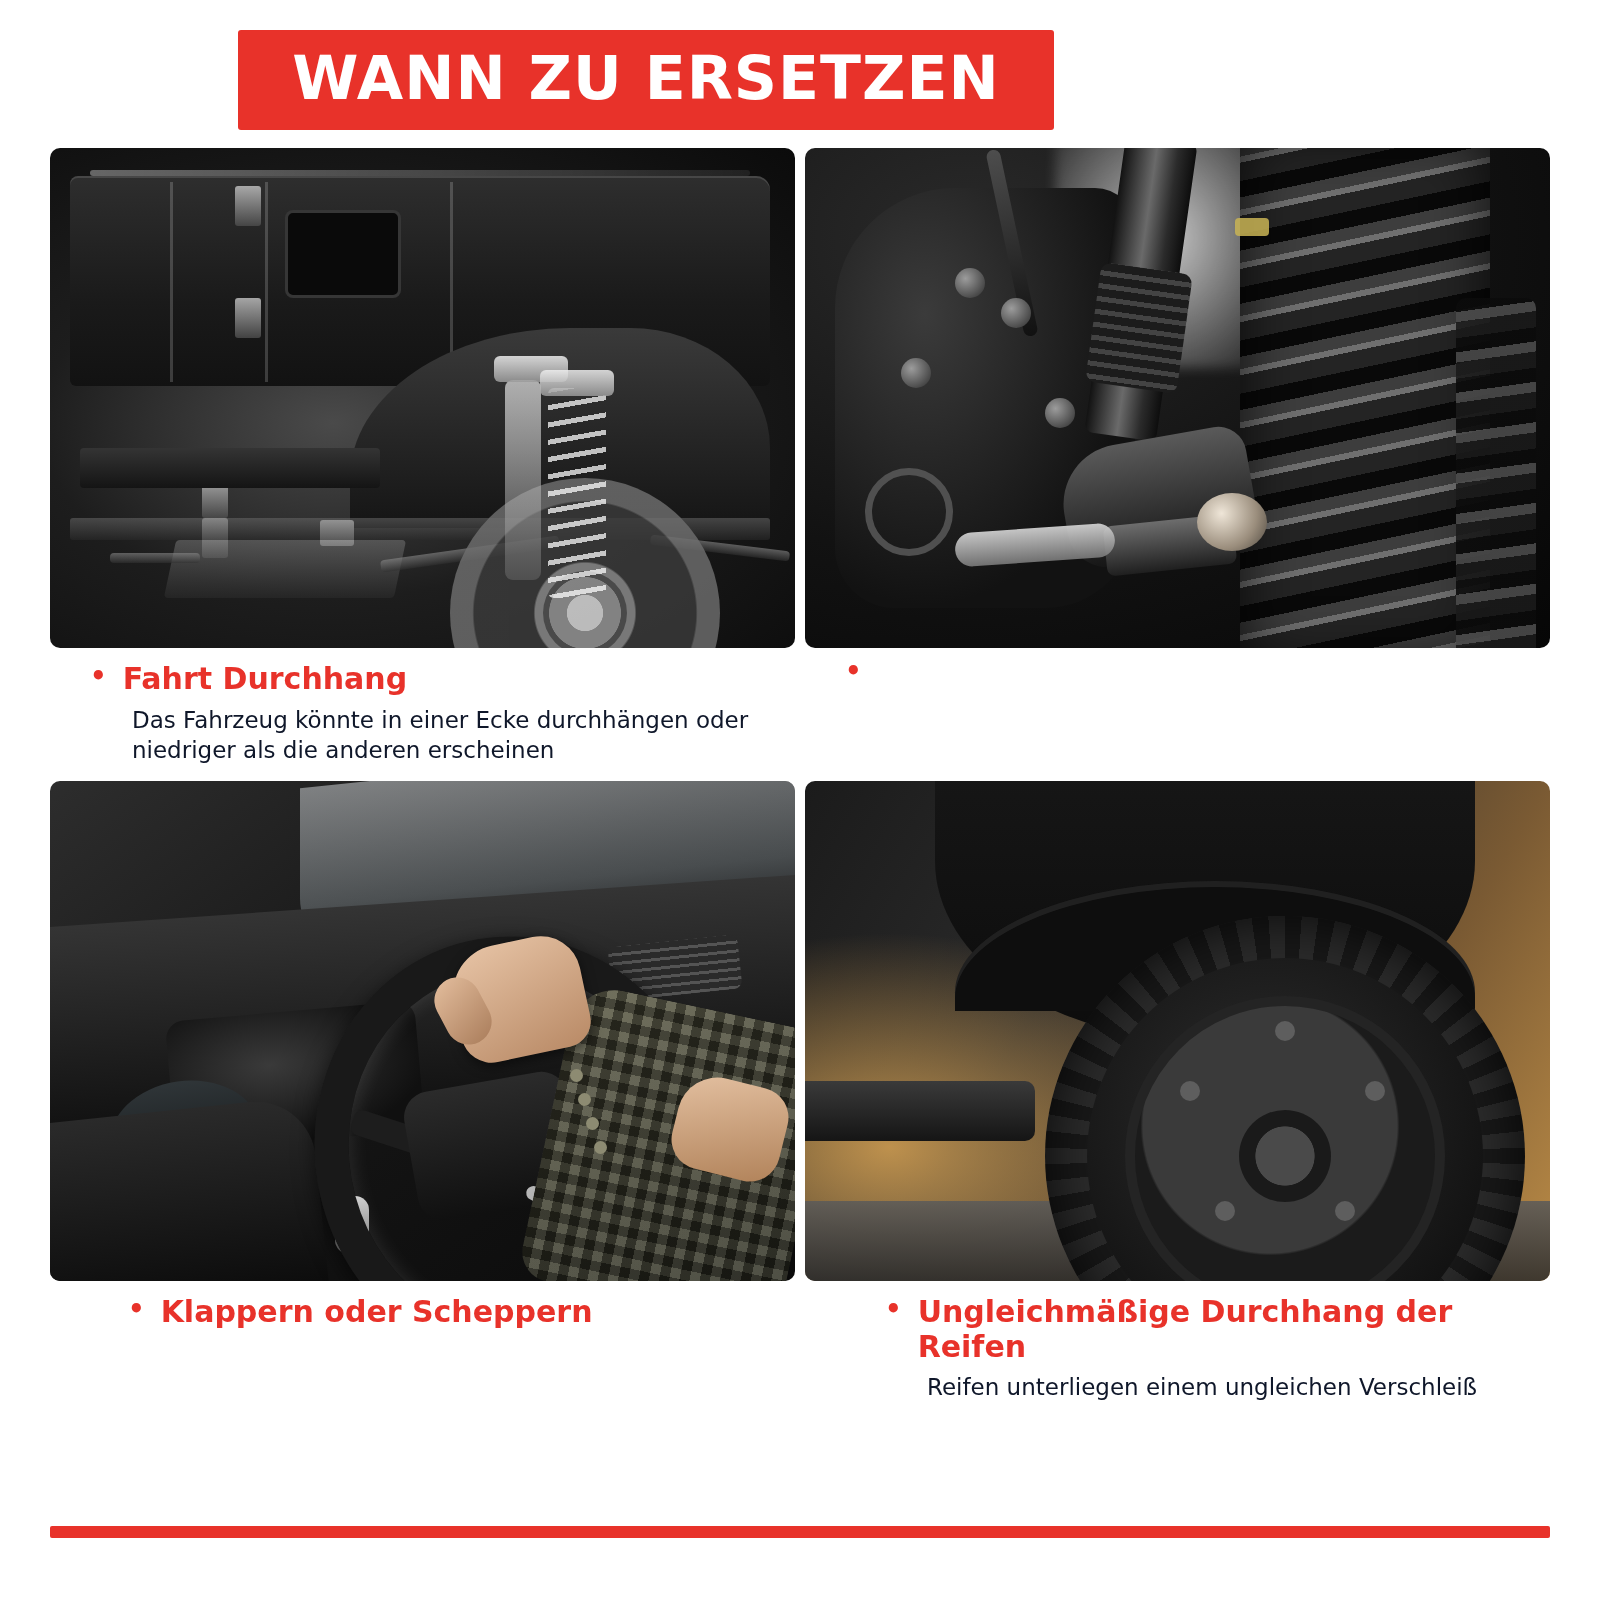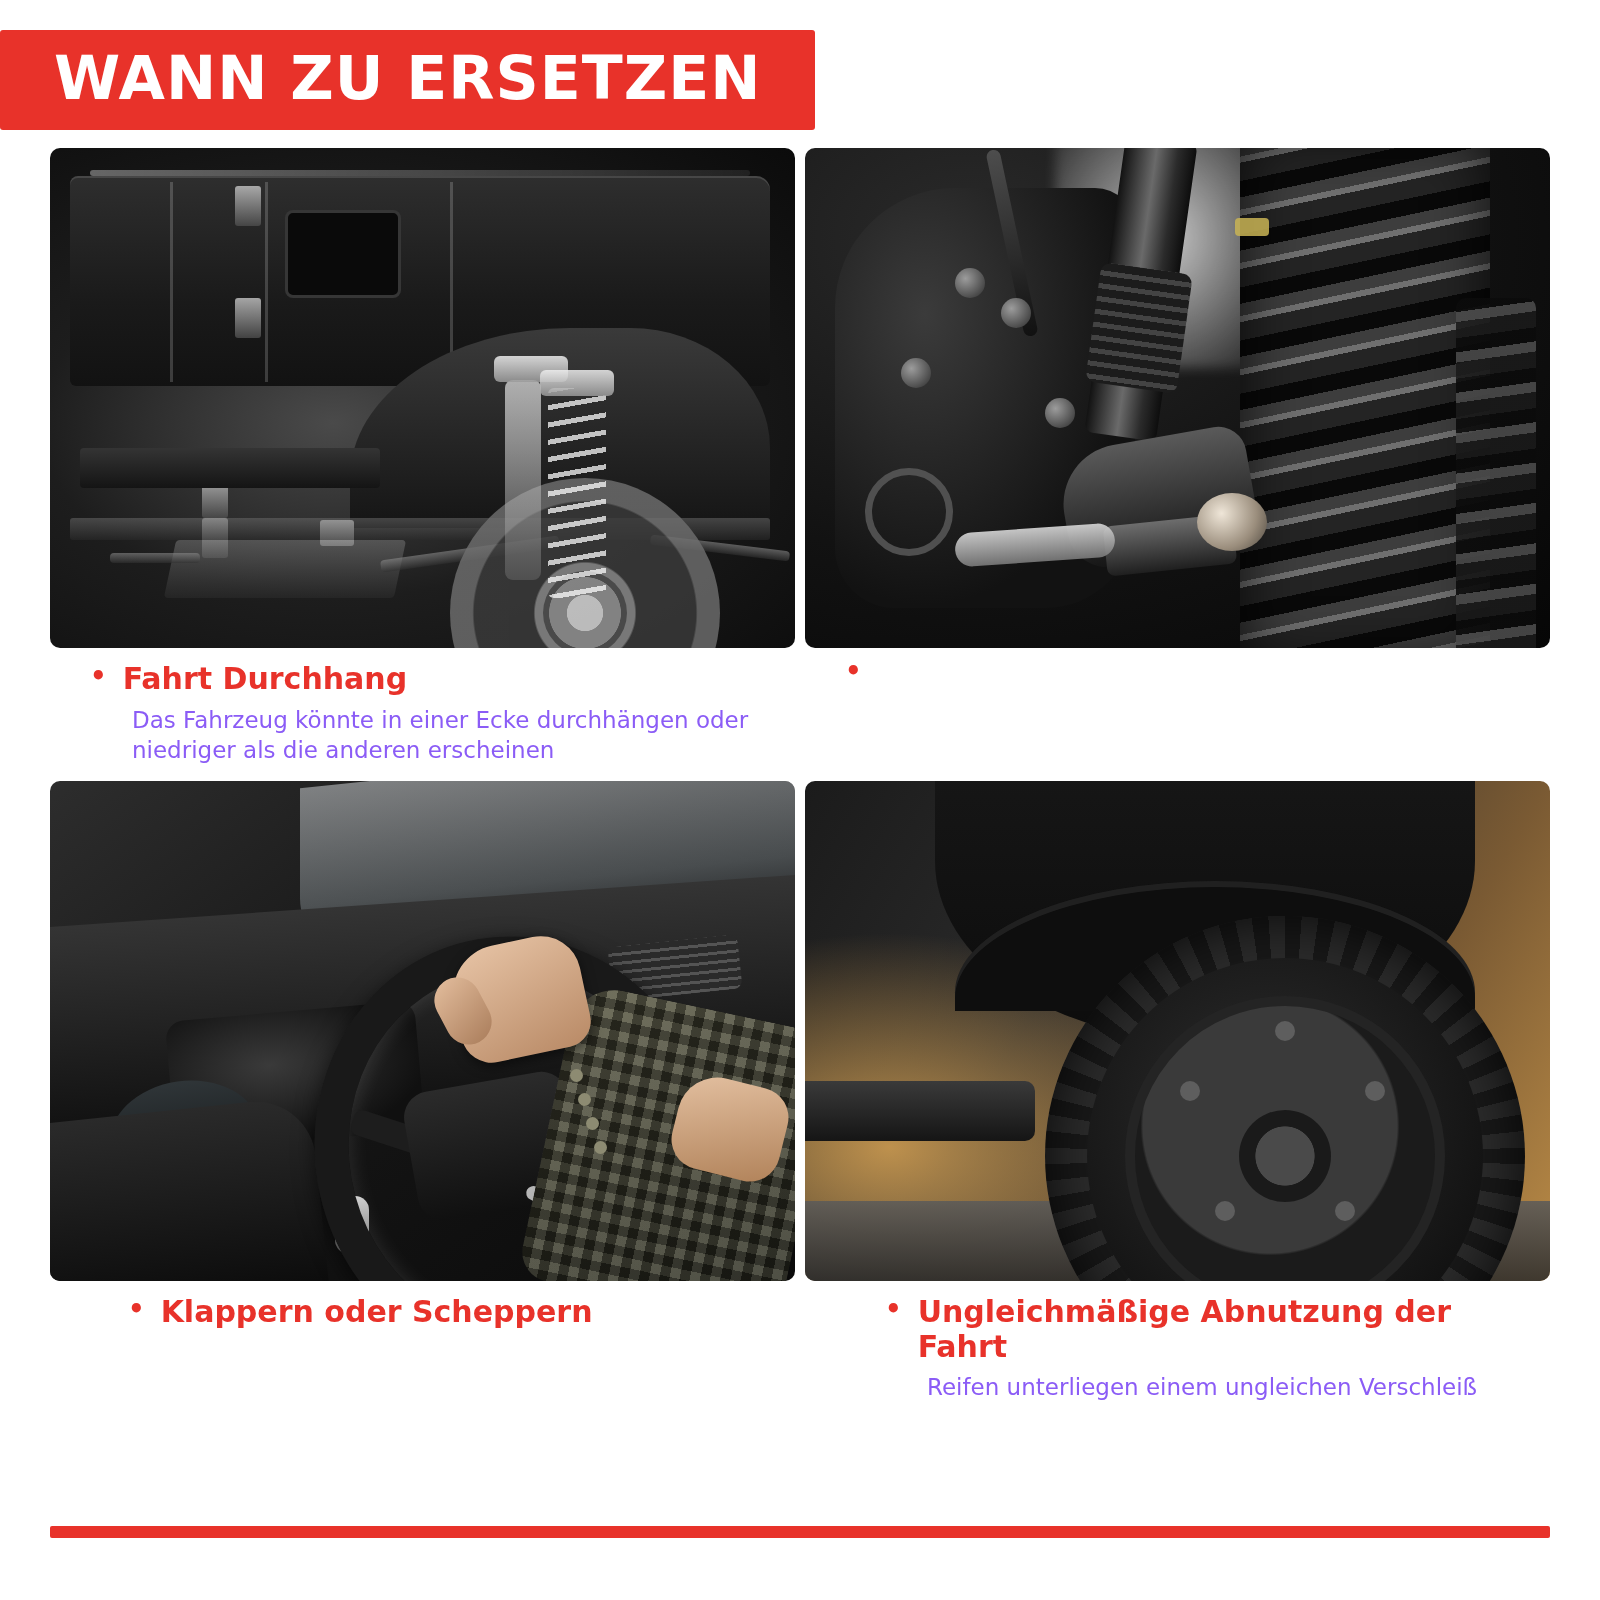--- a/index.html
+++ b/index.html
@@ -23,20 +23,21 @@
     box-sizing: border-box;
   }
 
   
   .header-wrap {
     position: absolute;
     top: 30px;
     left: 0;
     width: 1292px;
     display: flex;
+    justify-content: center;
   }
   .header-banner {
     background: #e8322a;
     color: #ffffff;
     font-size: 60px;
     font-weight: 800;
     letter-spacing: 1px;
     padding: 18px 54px 22px 54px;
     line-height: 1;
     border-radius: 3px;
@@ -84,21 +85,21 @@
   }
   .bullet {
     color: #e8322a;
     font-size: 26px;
     line-height: 1;
     margin-right: 16px;
     position: relative;
     top: -4px;
   }
   .caption-body {
-    color: #8b5cf6;
+    color: #0f172a;
     font-size: 23px;
     line-height: 1.32;
     margin-top: 8px;
     margin-left: 42px;
     max-width: 660px;
   }
   .caption.centerish { padding-left: 78px; }
   .caption.centerish2 { padding-left: 80px; }
 
   
@@ -710,21 +711,21 @@
         <div class="rim"></div>
         <div class="lug" style="left:470px; top:240px;"></div>
         <div class="lug" style="left:560px; top:300px;"></div>
         <div class="lug" style="left:530px; top:420px;"></div>
         <div class="lug" style="left:410px; top:420px;"></div>
         <div class="lug" style="left:375px; top:300px;"></div>
       </div>
       <div class="caption centerish2">
         <div class="caption-title">
           <span class="bullet">•</span>
-          <span>Ungleichmäßige Abnutzung der Fahrt</span>
+          <span>Ungleichmäßige Durchhang der Reifen</span>
         </div>
         <div class="caption-body">Reifen unterliegen einem ungleichen Verschleiß</div>
       </div>
     </div>
 
   </div>
 
   <div class="bottom-bar"></div>
 
 </div>

